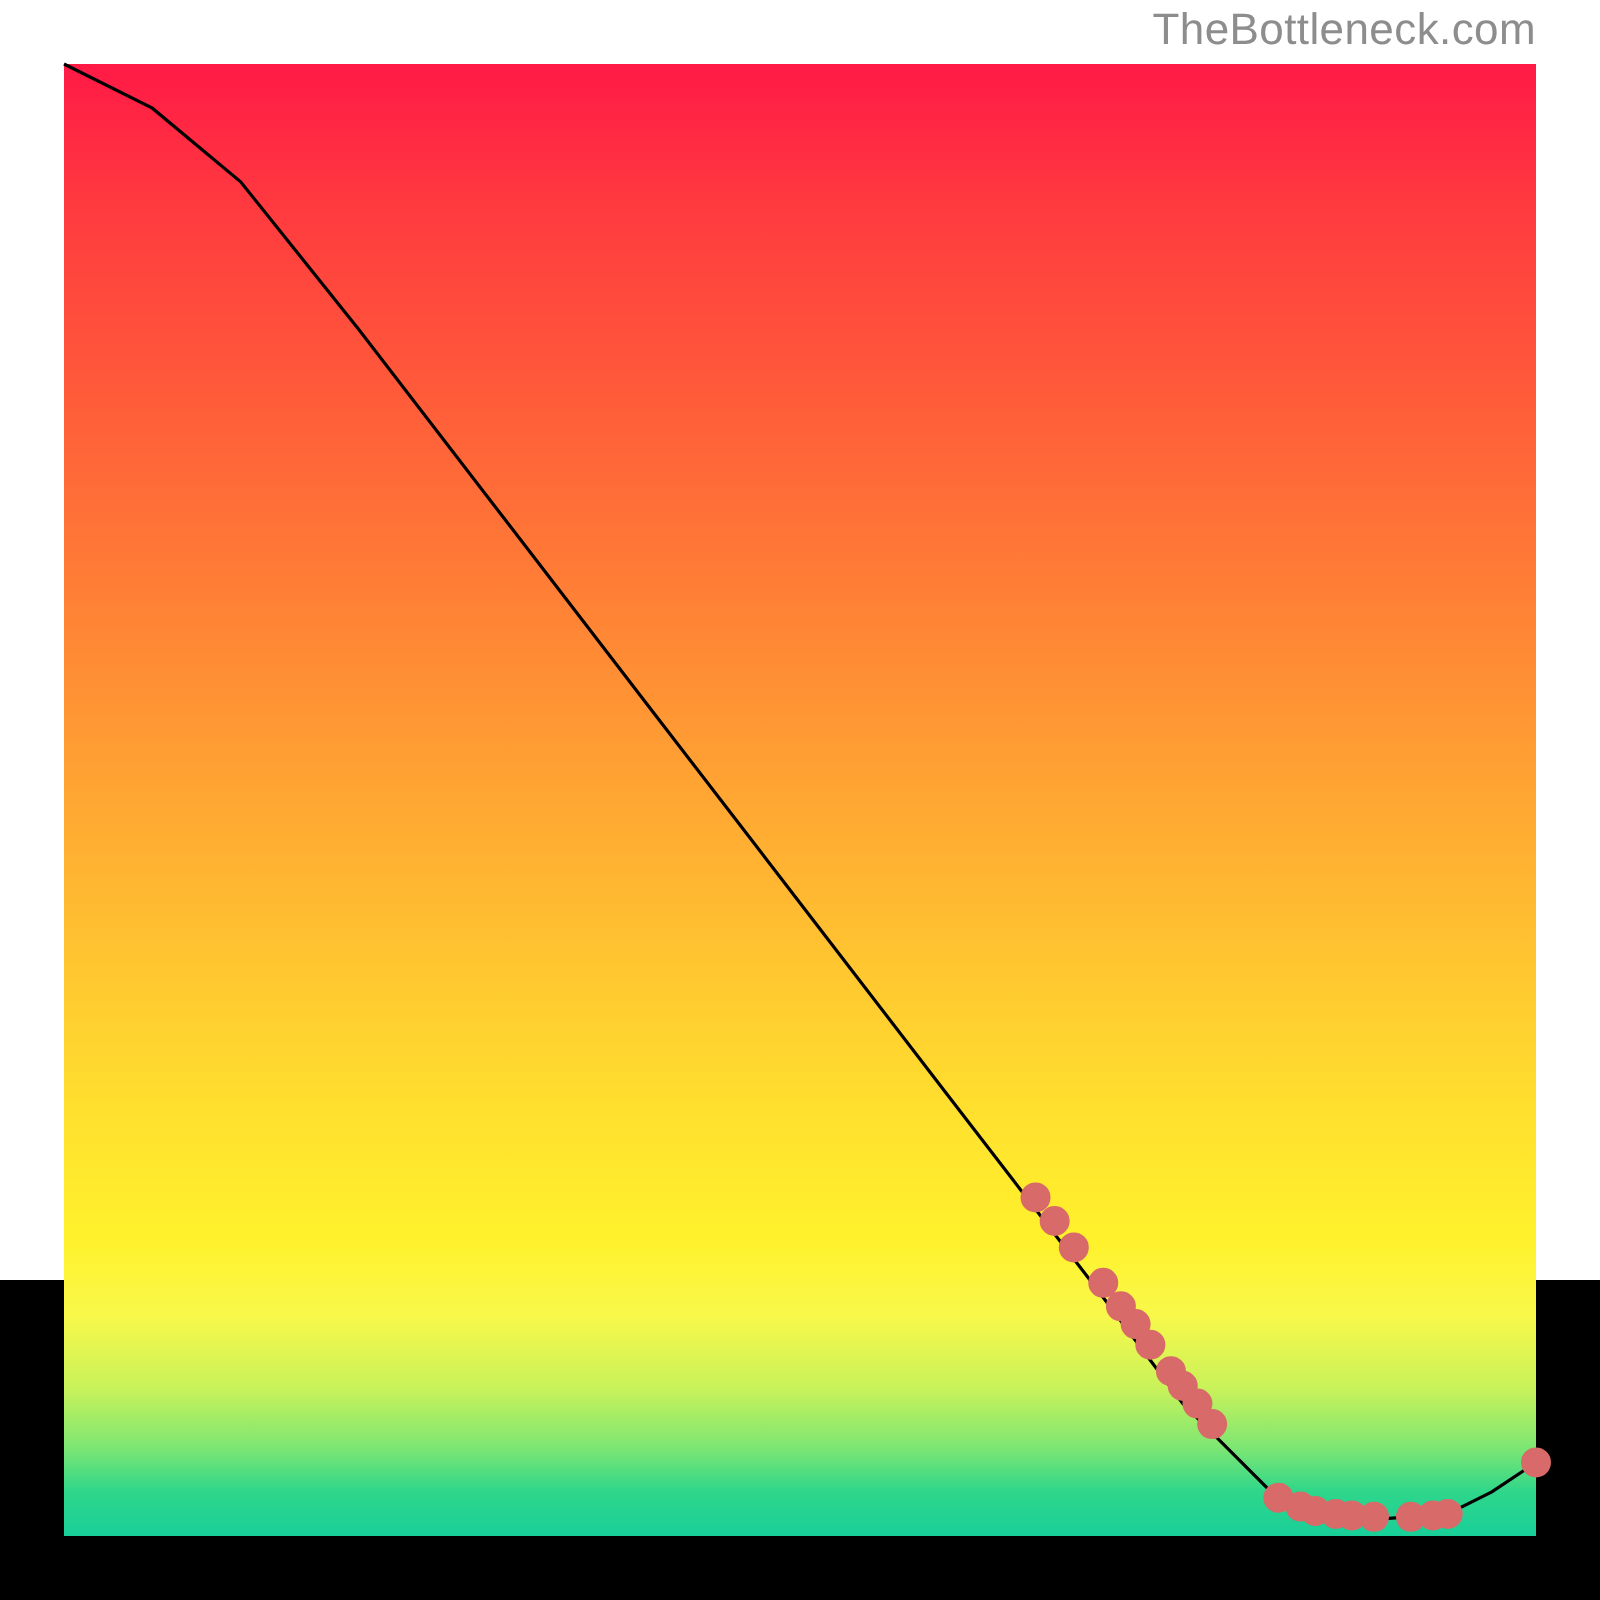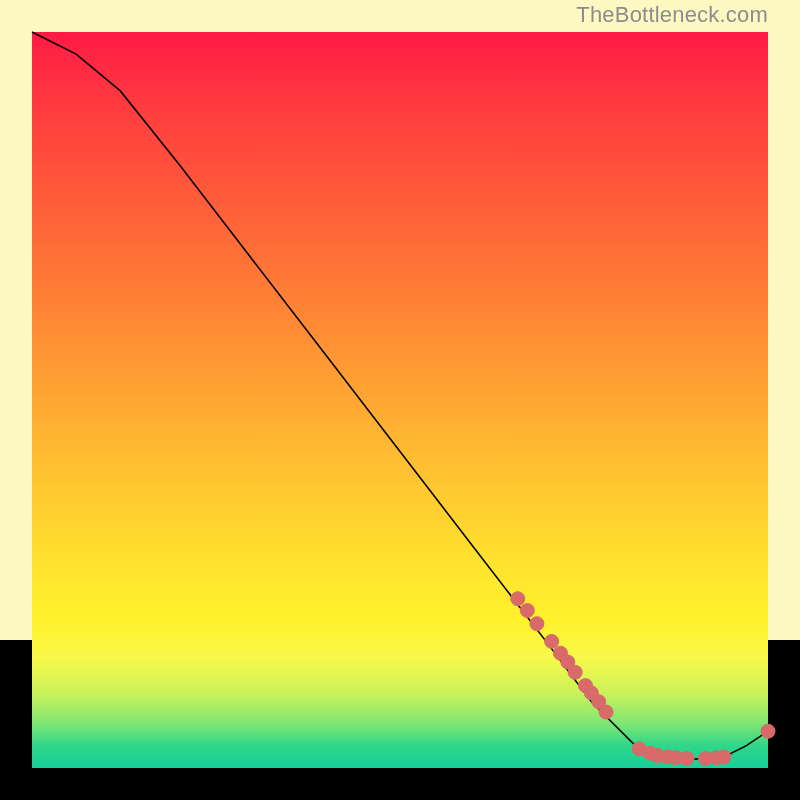--- a/index.html
+++ b/index.html
@@ -8,21 +8,21 @@
     background: #000;
     width: 800px;
     height: 800px;
     overflow: hidden;
     font-family: Arial, Helvetica, sans-serif;
   }
   .canvas {
     position: relative;
     width: 800px;
     height: 640px;
-    background: #fef9c3;
+    background: #ffffff;
   }
   .plot-area {
     position: absolute;
     left: 32px;
     top: 32px;
     width: 736px;
     height: 736px;
     background: linear-gradient(
       to bottom,
       #ff1a46 0%,

